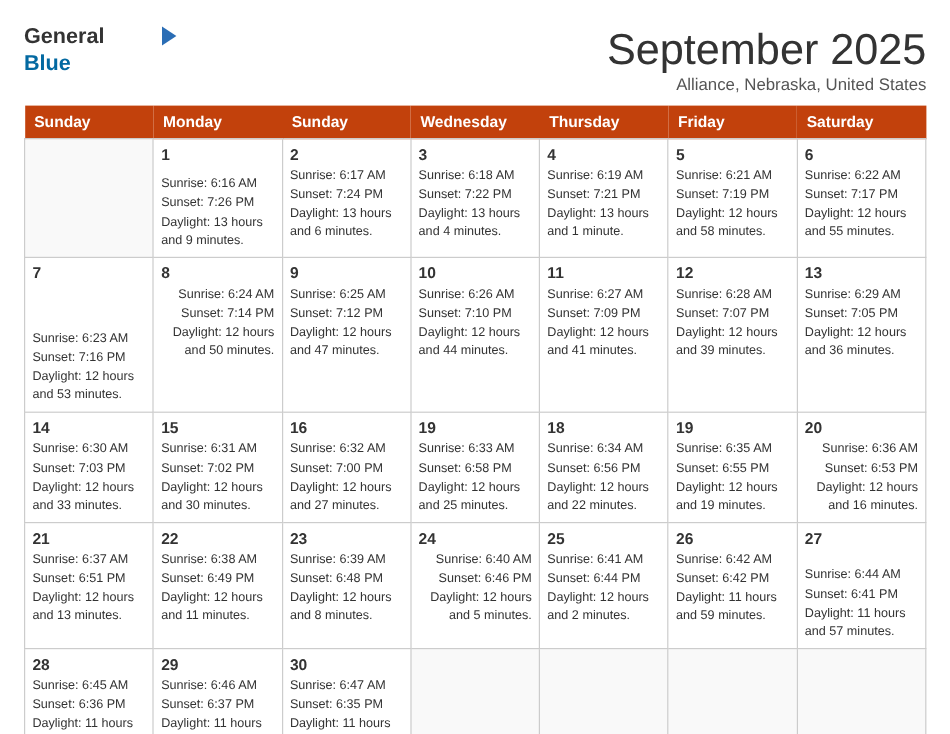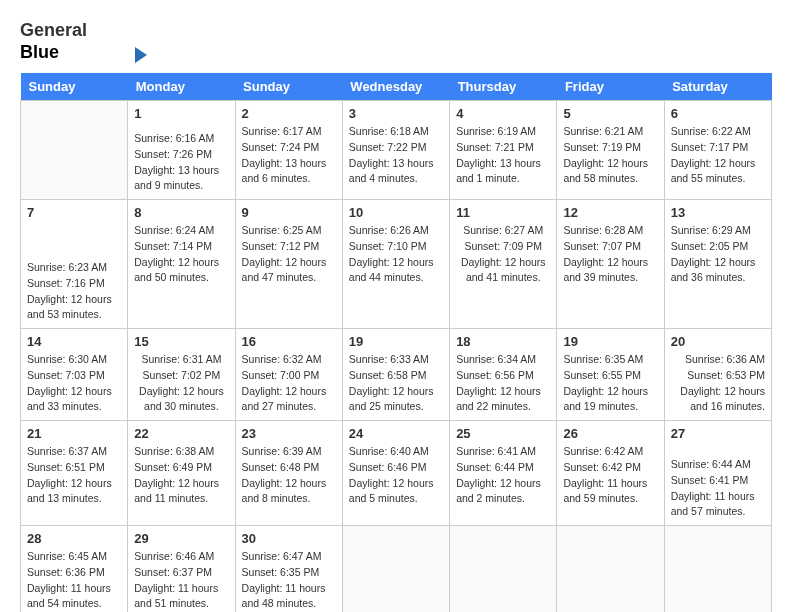--- a/index.html
+++ b/index.html
@@ -11,30 +11,30 @@
       padding: 20px;
     }
     .header {
       display: flex;
       justify-content: space-between;
       align-items: flex-start;
       margin-bottom: 10px;
     }
     .logo {
       display: flex;
-      align-items: flex-end;
+      align-items: flex-start;
       gap: 44px;
     }
     .logo-text {
       font-size: 18px;
       font-weight: bold;
       line-height: 1.2;
     }
     .logo-text .general { color: #333; }
-    .logo-text .blue { color: #000000; }
+    .logo-text .blue { color: #0369a1; }
     .logo-arrow {
       width: 0;
       height: 0;
       border-left: 12px solid #2a6db5;
       border-top: 8px solid transparent;
       border-bottom: 8px solid transparent;
       margin-left: 4px;
       margin-top: 2px;
     }
     .title-block {
@@ -48,21 +48,21 @@
     .subtitle {
       font-size: 14px;
       color: #555;
     }
     table {
       width: 100%;
       border-collapse: collapse;
       font-size: 11px;
     }
     thead th {
-      background: #3b82f6;
+      background: #c2410c;
       color: #fff;
       text-align: left;
       padding: 6px 8px;
       font-size: 13px;
       font-weight: bold;
     }
     tbody td {
       border: 1px solid #ccc;
       vertical-align: top;
       padding: 5px 6px;
@@ -90,20 +90,24 @@
 <div class="header">
   <div class="logo">
     <div>
       <div class="logo-text">
         <span class="general">General</span><br>
         <span class="blue">Blue</span>
       </div>
     </div>
     <div class="logo-arrow"></div>
   </div>
+  <div class="title-block">
+    <div class="month-title">September 2025</div>
+    <div class="subtitle">Alliance, Nebraska, United States</div>
+  </div>
 </div>
 
 <table>
   <thead>
     <tr>
         <th>Sunday</th>
         <th>Monday</th>
         <th>Sunday</th>
         <th>Wednesday</th>
         <th>Thursday</th>
@@ -160,72 +164,72 @@
       <tr>
         <td>
           <div class="day-num">7</div>
           <div class="day-info" style="white-space: pre-line; margin-top: 40px;">Sunrise: 6:23 AM
 Sunset: 7:16 PM
 Daylight: 12 hours
 and 53 minutes.</div>
         </td>
         <td>
           <div class="day-num">8</div>
-          <div class="day-info" style="white-space: pre-line;">Sunrise: 6:24 AM
+          <div class="day-info" style="white-space: pre-line; text-align: right;">Sunrise: 6:24 AM
 Sunset: 7:14 PM
 Daylight: 12 hours
 and 50 minutes.</div>
         </td>
         <td>
           <div class="day-num">9</div>
           <div class="day-info" style="white-space: pre-line;">Sunrise: 6:25 AM
 Sunset: 7:12 PM
 Daylight: 12 hours
 and 47 minutes.</div>
         </td>
         <td>
           <div class="day-num">10</div>
           <div class="day-info" style="white-space: pre-line;">Sunrise: 6:26 AM
 Sunset: 7:10 PM
 Daylight: 12 hours
 and 44 minutes.</div>
         </td>
         <td>
           <div class="day-num">11</div>
-          <div class="day-info" style="white-space: pre-line; text-align: center;">Sunrise: 6:27 AM
+          <div class="day-info" style="white-space: pre-line;">Sunrise: 6:27 AM
 Sunset: 7:09 PM
 Daylight: 12 hours
 and 41 minutes.</div>
         </td>
         <td>
           <div class="day-num">12</div>
           <div class="day-info" style="white-space: pre-line;">Sunrise: 6:28 AM
 Sunset: 7:07 PM
 Daylight: 12 hours
 and 39 minutes.</div>
         </td>
         <td>
           <div class="day-num">13</div>
           <div class="day-info" style="white-space: pre-line;">Sunrise: 6:29 AM
-Sunset: 2:05 PM
+Sunset: 7:05 PM
 Daylight: 12 hours
 and 36 minutes.</div>
         </td>
       </tr>
       <tr>
         <td>
           <div class="day-num">14</div>
           <div class="day-info" style="white-space: pre-line;">Sunrise: 6:30 AM
 Sunset: 7:03 PM
 Daylight: 12 hours
 and 33 minutes.</div>
         </td>
         <td>
           <div class="day-num">15</div>
-          <div class="day-info" style="white-space: pre-line; text-align: center;">Sunrise: 6:31 AM
+          <div class="day-info" style="white-space: pre-line;">Sunrise: 6:31 AM
 Sunset: 7:02 PM
 Daylight: 12 hours
 and 30 minutes.</div>
         </td>
         <td>
           <div class="day-num">16</div>
           <div class="day-info" style="white-space: pre-line;">Sunrise: 6:32 AM
 Sunset: 7:00 PM
 Daylight: 12 hours
 and 27 minutes.</div>
@@ -276,21 +280,21 @@
         </td>
         <td>
           <div class="day-num">23</div>
           <div class="day-info" style="white-space: pre-line;">Sunrise: 6:39 AM
 Sunset: 6:48 PM
 Daylight: 12 hours
 and 8 minutes.</div>
         </td>
         <td>
           <div class="day-num">24</div>
-          <div class="day-info" style="white-space: pre-line;">Sunrise: 6:40 AM
+          <div class="day-info" style="white-space: pre-line; text-align: right;">Sunrise: 6:40 AM
 Sunset: 6:46 PM
 Daylight: 12 hours
 and 5 minutes.</div>
         </td>
         <td>
           <div class="day-num">25</div>
           <div class="day-info" style="white-space: pre-line;">Sunrise: 6:41 AM
 Sunset: 6:44 PM
 Daylight: 12 hours
 and 2 minutes.</div>

